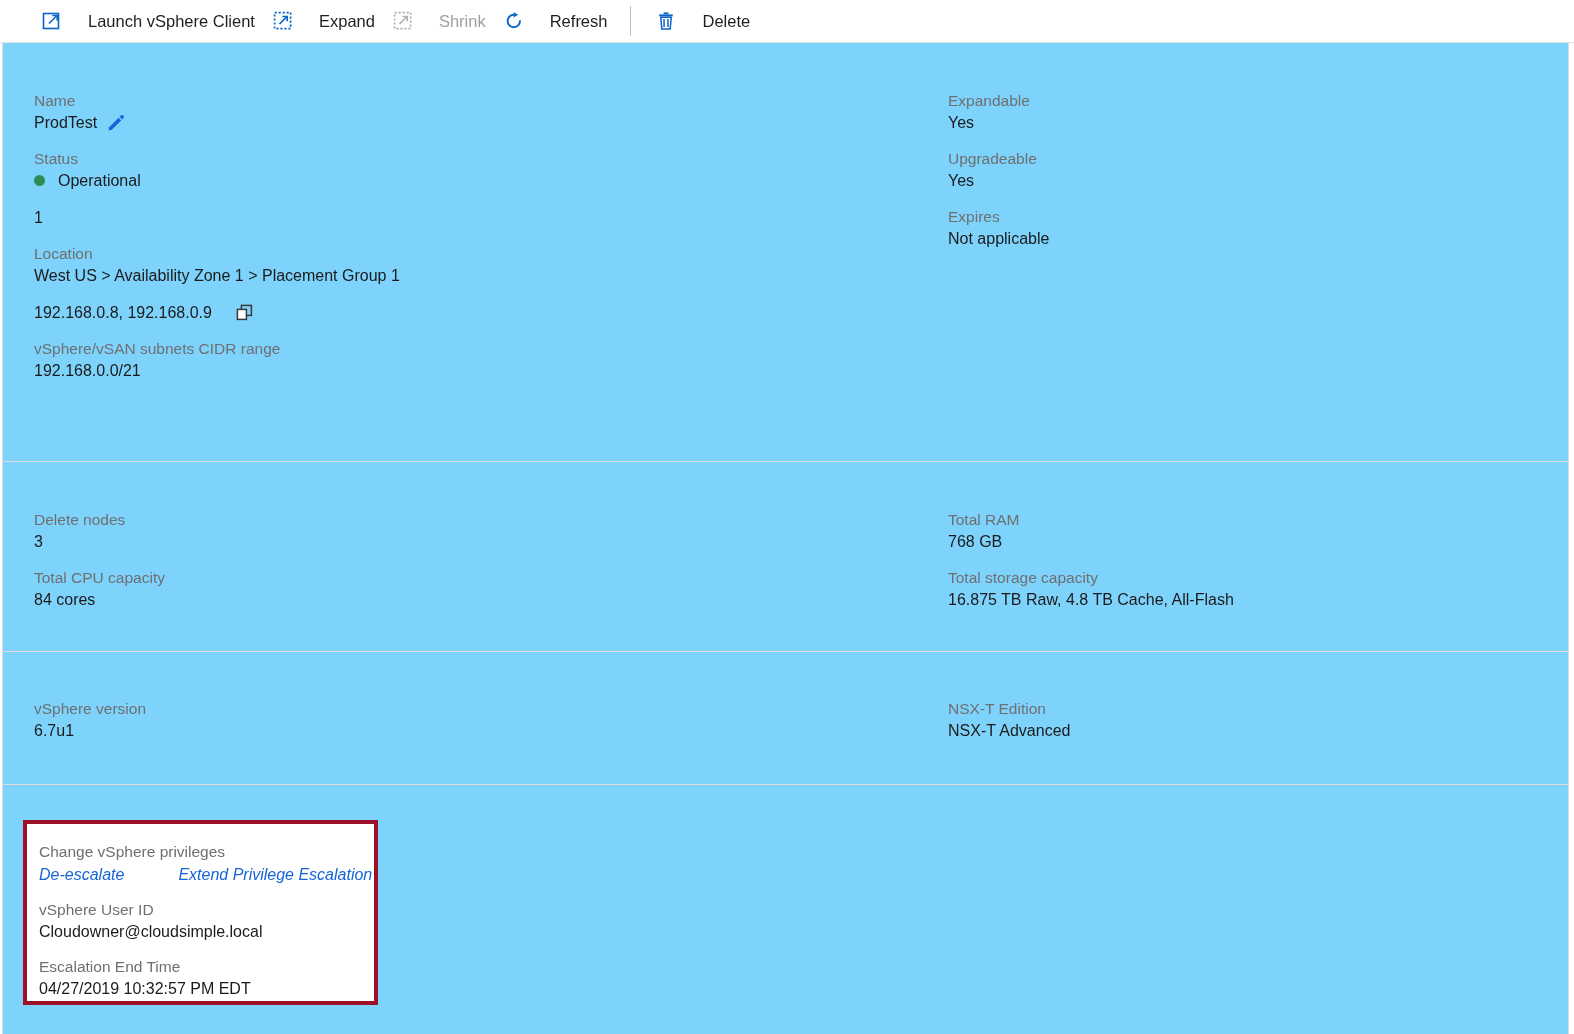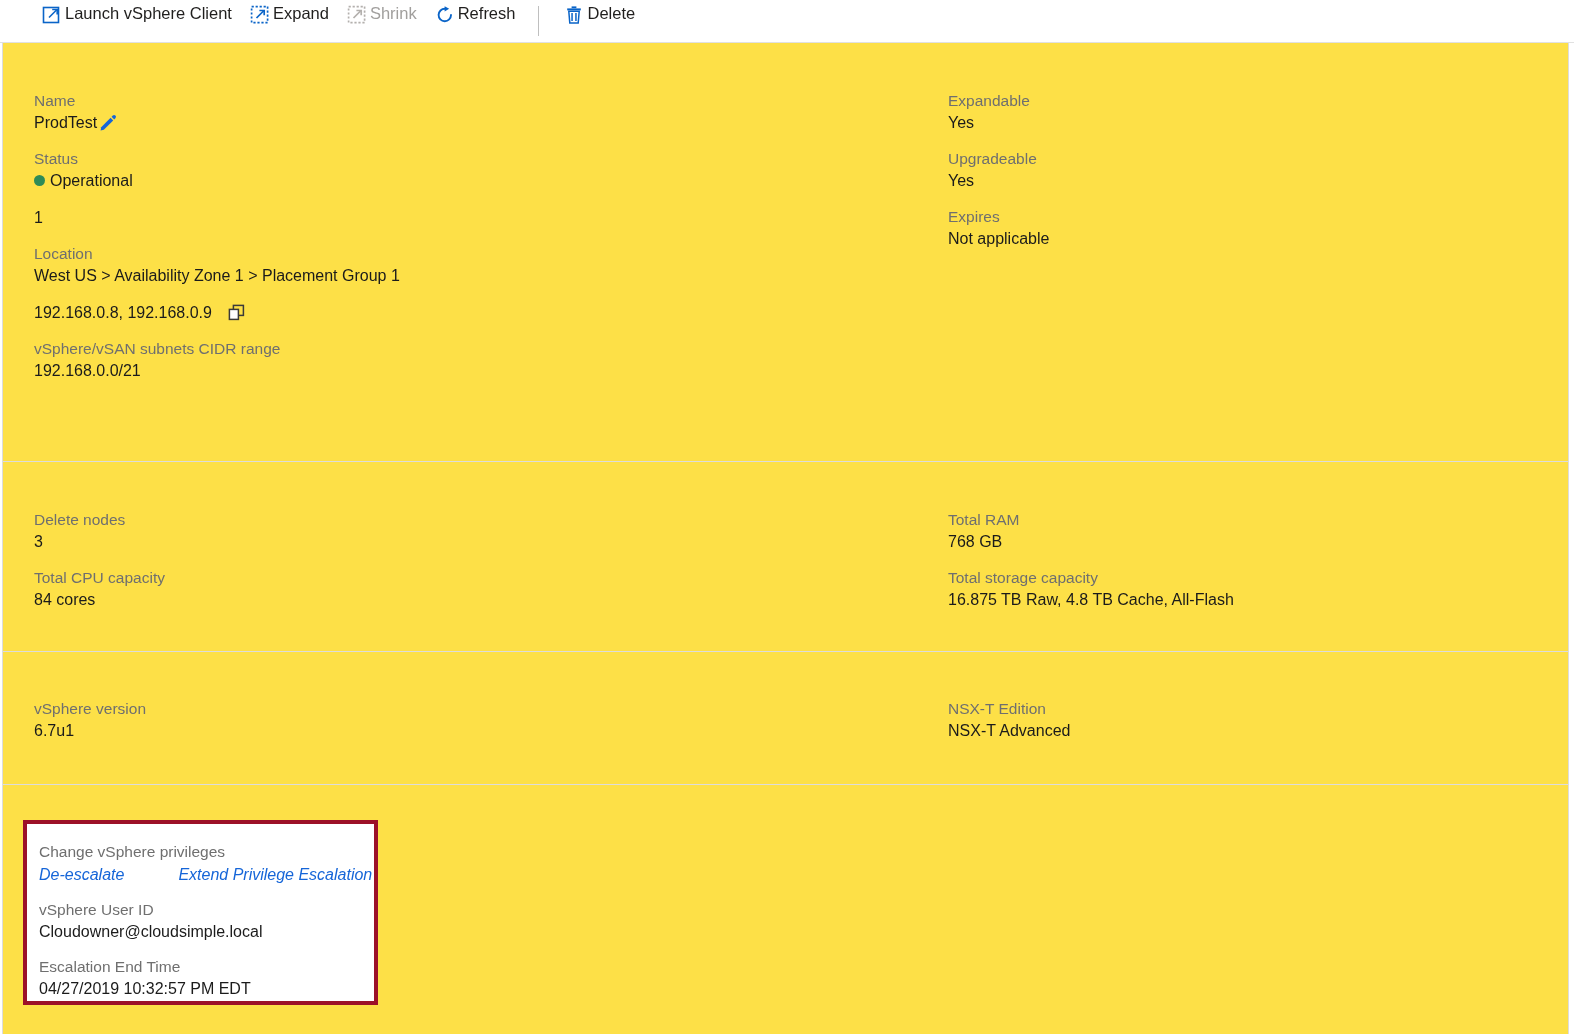--- a/index.html
+++ b/index.html
@@ -31,22 +31,22 @@
     width: 1574px;
     height: 43px;
     box-sizing: border-box;
     border-bottom: 1px solid #e1e1e1;
     display: flex;
     align-items: center;
     background: #ffffff;
   }
   .tb-btn {
     display: flex;
-    align-items: flex-start;
-    gap: 3px;
+    align-items: center;
+    gap: 26px;
     height: 32px;
     padding: 0 9px;
     cursor: pointer;
     user-select: none;
     white-space: nowrap;
   }
   .tb-btn:first-child { margin-left: 33px; }
   .tb-label {
     font-size: 16.5px;
     color: #201f1e;
@@ -73,21 +73,21 @@
   
   .body-wrap {
     position: absolute;
     left: 2px;
     top: 43px;
     width: 1567px;
     height: 991px;
     box-sizing: border-box;
     border-left: 1px solid #dcdcdc;
     border-right: 1px solid #dcdcdc;
-    background: #fde047;
+    background: #7dd3fc;
   }
 
   .section {
     position: relative;
     box-sizing: border-box;
     border-bottom: 1px solid #dcdcdc;
     display: flex;
   }
   .section.last { border-bottom: none; }
 
@@ -107,21 +107,21 @@
     display: flex;
     align-items: center;
     gap: 7px;
   }
   .f-value {
     font-size: 16px;
     color: #1b1b1b;
     line-height: 23px;
     display: flex;
     align-items: center;
-    gap: 2px;
+    gap: 10px;
   }
 
   
   .sec1 { height: 419px; padding-top: 47px; }
   .sec2 { height: 190px; padding-top: 47px; }
   .sec3 { height: 133px; padding-top: 46px; }
   .sec4 { height: 248px; padding-top: 0; display: block; }
 
   
   .status-dot {

